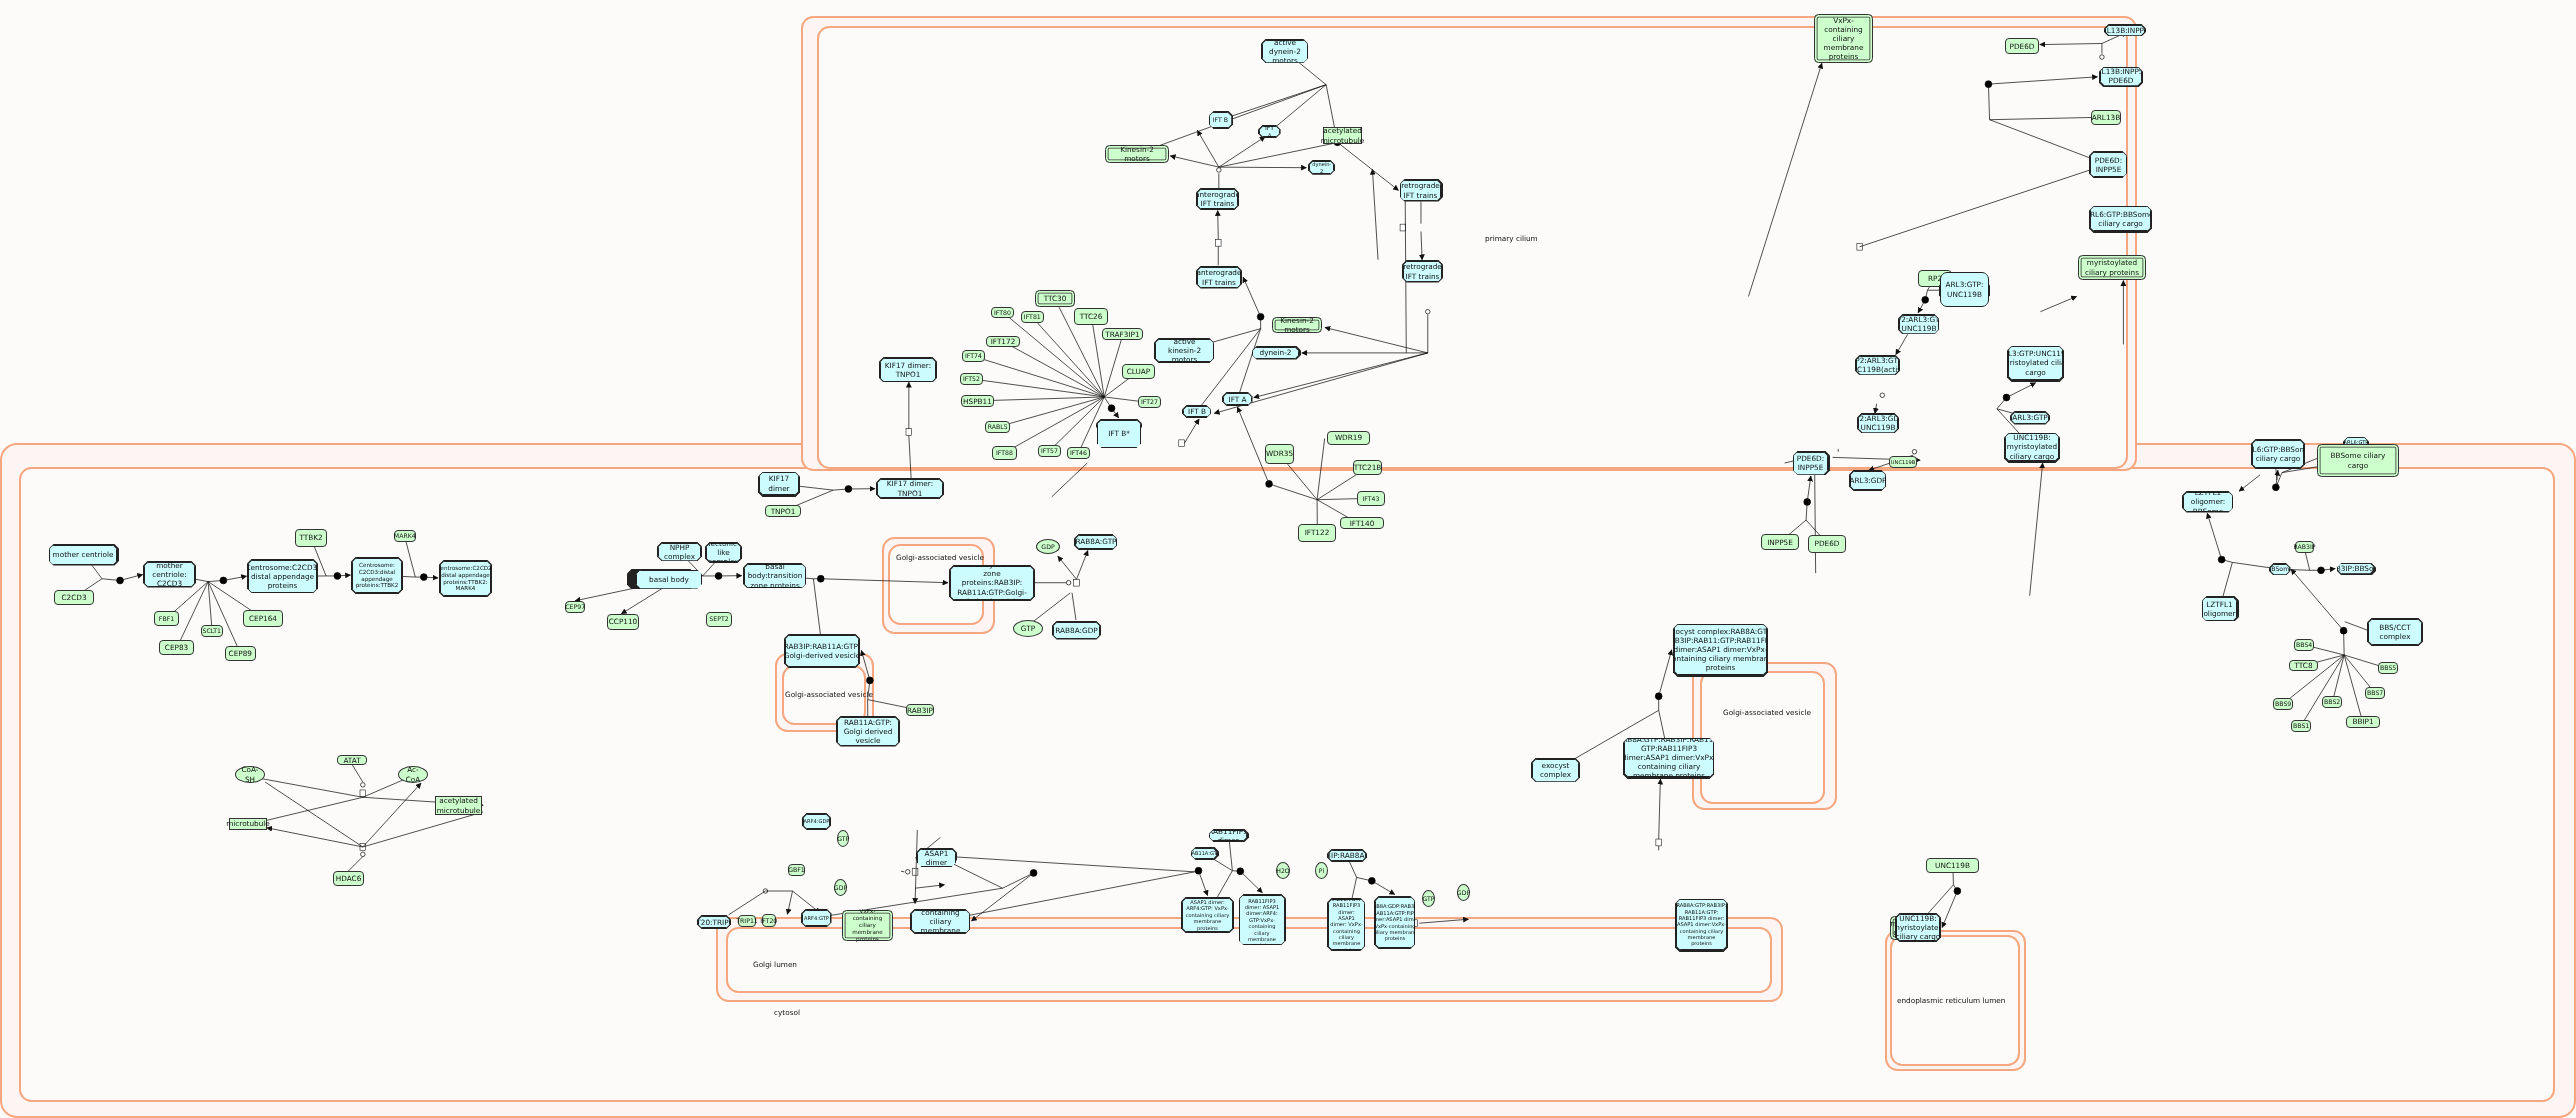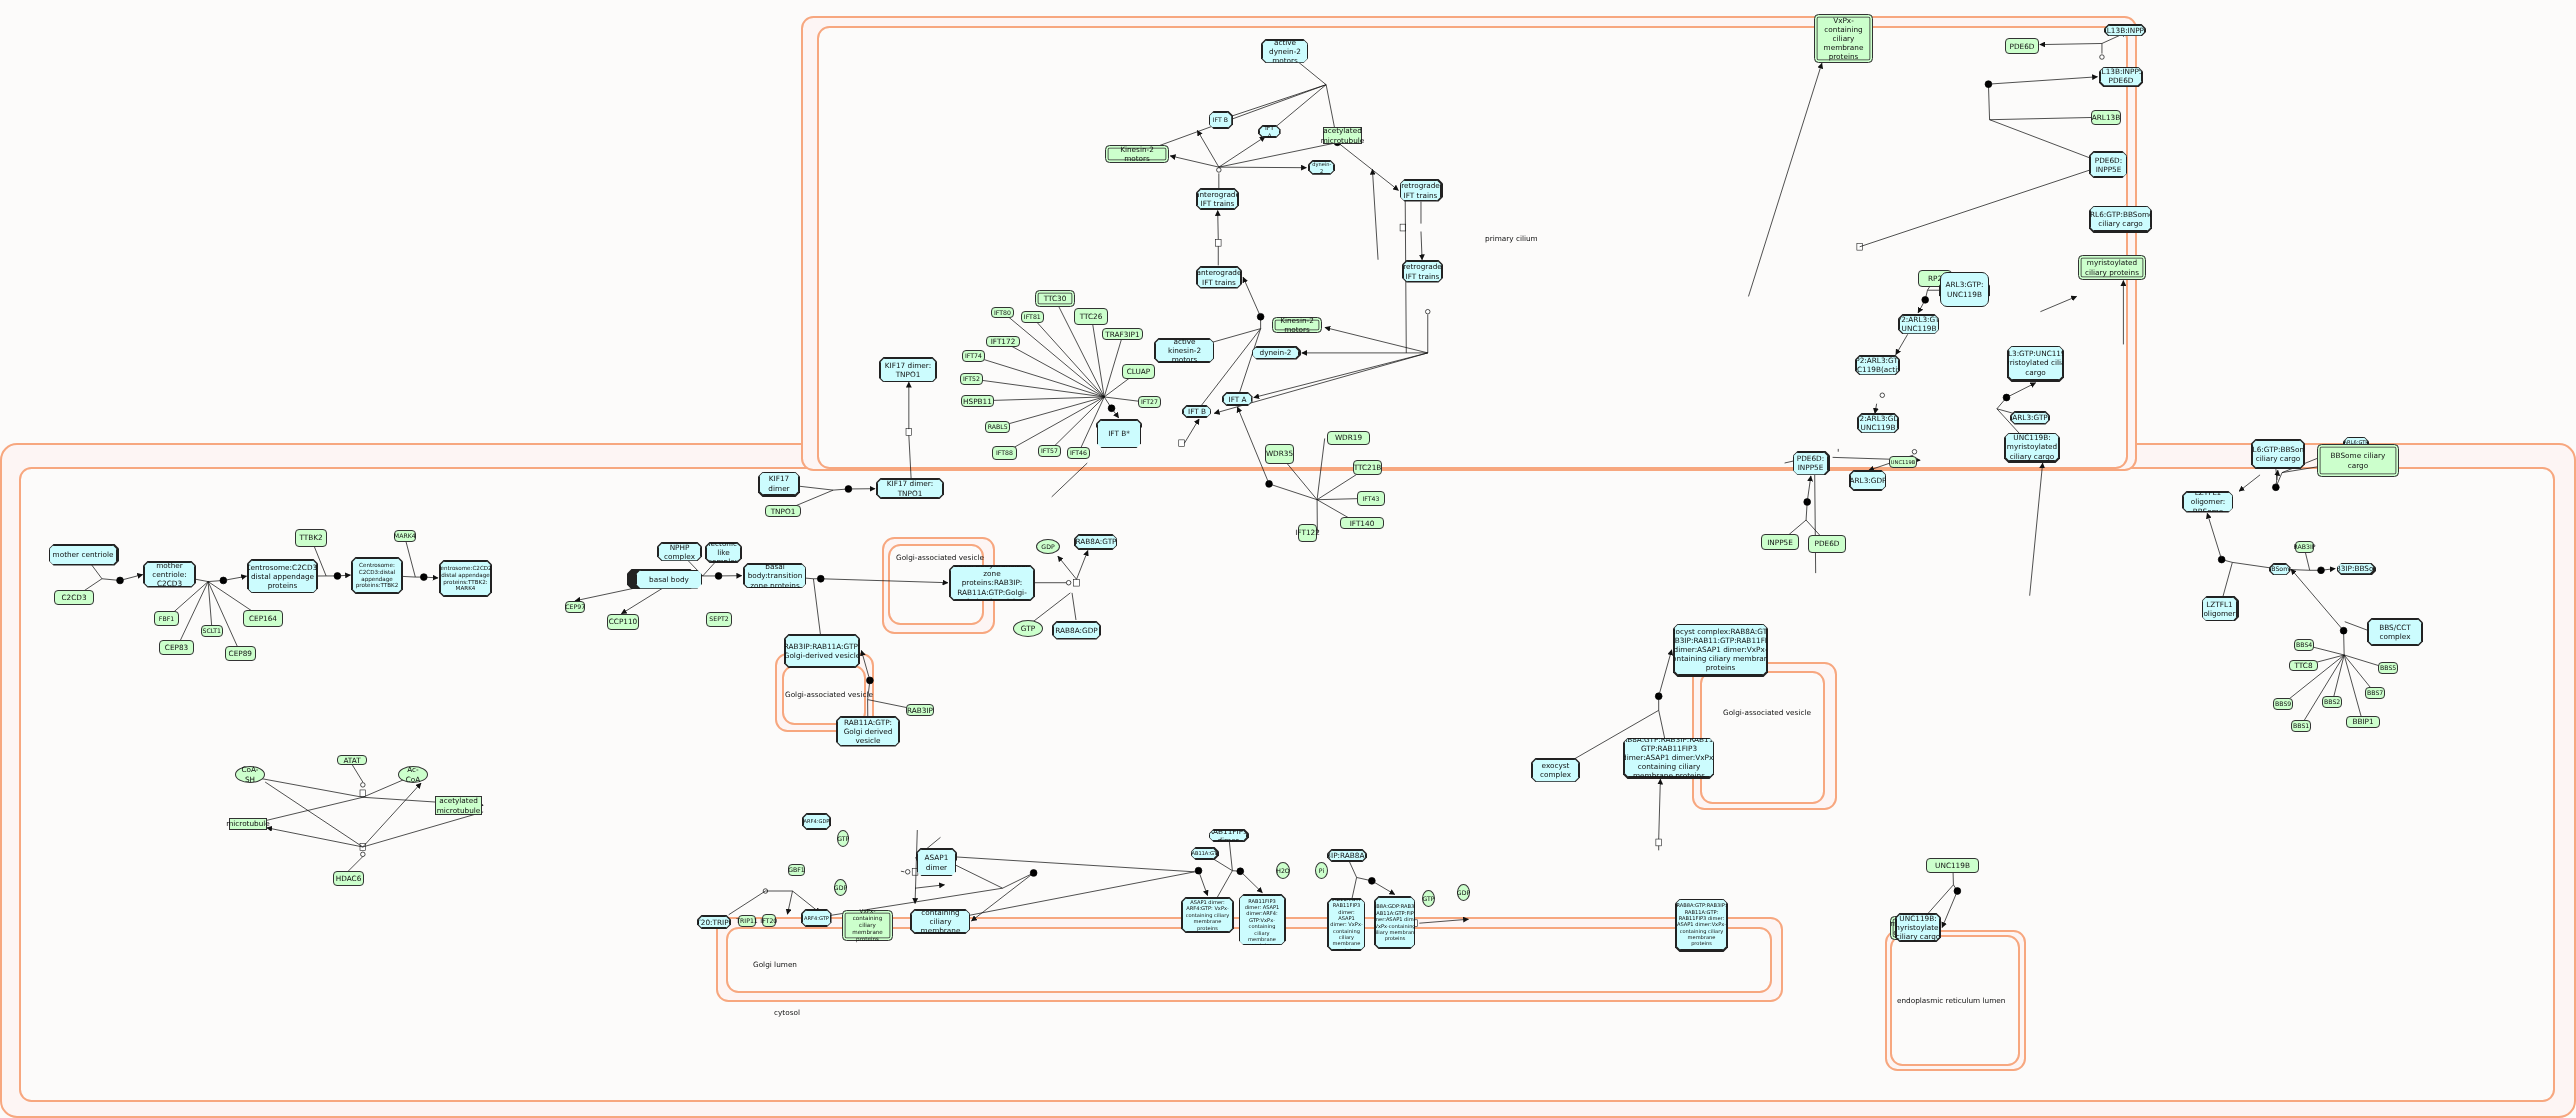--- a/index.html
+++ b/index.html
@@ -377,21 +377,21 @@
       <div class="node complex" style="left: 803px; top: 814px; width: 27px; height: 15.2px; font-size: 5.1px;">ARF4:GDP</div>
       <div class="node chem" style="left: 837px; top: 830px; width: 12.4px; height: 17px; font-size: 6.2px;">GTP</div>
       <div class="node protein" style="left: 788px; top: 864px; width: 17px; height: 12.4px; font-size: 6.2px;">GBF1</div>
       <div class="node chem" style="left: 834px; top: 879px; width: 13px; height: 17px; font-size: 6.2px;">GDP</div>
       <div class="complex-wrap" style="left: 801px; top: 909px; width: 30.5px; height: 18px;"></div>
       <div class="node complex" style="left: 802px; top: 910px; width: 29px; height: 16.4px; font-size: 5.1px;">ARF4:GTP</div>
       <div class="node set" style="left: 842px; top: 910px; width: 51px; height: 31px; font-size: 5.6px;">VxPx-containing ciliary membrane proteins</div>
       <div class="complex-wrap" style="left: 910px; top: 909px; width: 60px; height: 25px;"></div>
       <div class="node complex" style="left: 911px; top: 910px; width: 59px; height: 23px;">ARF4:GTP:VxPx-containing ciliary membrane proteins</div>
       <div class="complex-wrap" style="left: 916px; top: 848px; width: 41px; height: 16.4px;"></div>
-      <div class="node complex" style="left: 917px; top: 849px; width: 39px; height: 27px;">ASAP1 dimer</div>
+      <div class="node complex" style="left: 917px; top: 849px; width: 39px; height: 18px;">ASAP1 dimer</div>
       <div class="complex-wrap" style="left: 1181px; top: 897px; width: 53px; height: 36px;"></div>
       <div class="node complex" style="left: 1182px; top: 898px; width: 51px; height: 34px; font-size: 5.1px;">ASAP1 dimer: ARF4:GTP: VxPx-containing ciliary membrane proteins</div>
       <div class="complex-wrap" style="left: 1191px; top: 847px; width: 28px; height: 13px;"></div>
       <div class="node complex" style="left: 1191px; top: 848px; width: 26px; height: 11.3px; font-size: 5.1px;">RAB11A:GTP</div>
       <div class="complex-wrap" style="left: 1209px; top: 829px; width: 40px; height: 13px;"></div>
       <div class="node complex" style="left: 1209px; top: 830px; width: 38px; height: 11.3px;">RAB11FIP3 dimer</div>
       <div class="complex-wrap" style="left: 1239px; top: 894px; width: 47px; height: 51px;"></div>
       <div class="node complex" style="left: 1239px; top: 895px; width: 46px; height: 50px; font-size: 5.1px;">RAB11A:GTP: RAB11FIP3 dimer: ASAP1 dimer:ARF4: GTP:VxPx-containing ciliary membrane proteins</div>
       <div class="node chem" style="left: 1276px; top: 862px; width: 14px; height: 17px; font-size: 6.2px;">H2O</div>
       <div class="node chem" style="left: 1315px; top: 862px; width: 13px; height: 17px; font-size: 6.2px;">Pi</div>
@@ -454,21 +454,21 @@
       <div class="complex-wrap" style="left: 1222px; top: 392px; width: 30.5px; height: 14px;"></div>
       <div class="node complex" style="left: 1223px; top: 393px; width: 29px; height: 12.4px;">IFT A</div>
       <div class="node set" style="left: 1272px; top: 317px; width: 50px; height: 16px;">Kinesin-2 motors</div>
       <div class="complex-wrap" style="left: 1252px; top: 346px; width: 49px; height: 13.6px;"></div>
       <div class="node complex" style="left: 1252px; top: 347px; width: 47px; height: 12px;">dynein-2</div>
       <div class="node protein" style="left: 1303px; top: 431px; width: 43px; height: 14px; margin-left: 24px;">WDR19</div>
       <div class="node protein" style="left: 1265px; top: 444px; width: 29px; height: 20px;">WDR35</div>
       <div class="node protein" style="left: 1353px; top: 460px; width: 29px; height: 15.2px;">TTC21B</div>
       <div class="node protein" style="left: 1357px; top: 491px; width: 28px; height: 15.2px; font-size: 6.2px;">IFT43</div>
       <div class="node protein" style="left: 1340px; top: 517px; width: 44px; height: 12.4px;">IFT140</div>
-      <div class="node protein" style="left: 1298px; top: 524px; width: 19px; height: 17.5px;">IFT122</div>
+      <div class="node protein" style="left: 1298px; top: 524px; width: 38px; height: 17.5px;">IFT122</div>
       <div class="node protein" style="left: 2005px; top: 38px; width: 34px; height: 16.4px;">PDE6D</div>
       <div class="complex-wrap" style="left: 2104px; top: 24px; width: 42px; height: 12.4px;"></div>
       <div class="node complex" style="left: 2105px; top: 25px; width: 40px; height: 10.7px;">ARL13B:INPP5E</div>
       <div class="complex-wrap" style="left: 2099px; top: 67px; width: 44px; height: 20.3px;"></div>
       <div class="node complex" style="left: 2100px; top: 67px; width: 42px; height: 18.6px;">ARL13B:INPP5E: PDE6D</div>
       <div class="node protein" style="left: 2091px; top: 110px; width: 30px; height: 15.2px;">ARL13B</div>
       <div class="complex-wrap" style="left: 2089px; top: 151px; width: 38px; height: 27px;"></div>
       <div class="node complex" style="left: 2090px; top: 152px; width: 37px; height: 25.4px;">PDE6D: INPP5E</div>
       <div class="complex-wrap" style="left: 2089px; top: 206px; width: 63px; height: 27px;"></div>
       <div class="node complex" style="left: 2090px; top: 206px; width: 61px; height: 25.4px;">ARL6:GTP:BBSome: ciliary cargo</div>

